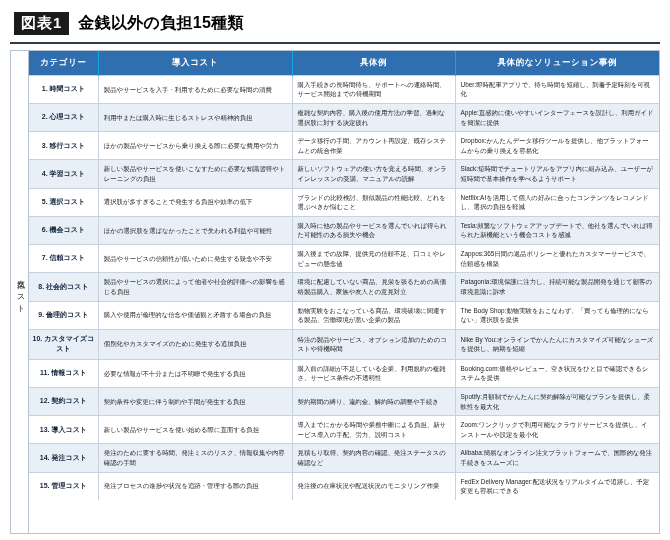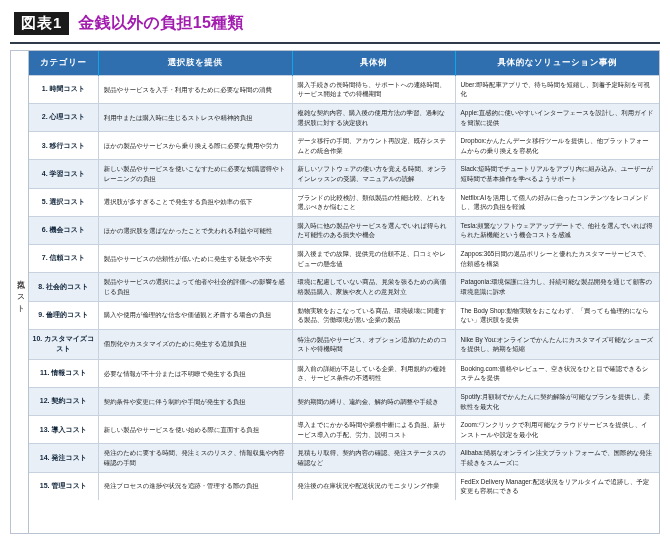--- a/index.html
+++ b/index.html
@@ -35,21 +35,21 @@
     font-size: 15px;
     font-weight: bold;
     letter-spacing: 1px;
     padding: 3px 7px 4px 7px;
     line-height: 1.05;
     white-space: nowrap;
   }
   .header-title {
     font-size: 16px;
     font-weight: bold;
-    color: #a21caf;
+    color: #000000;
     letter-spacing: 0.3px;
     white-space: nowrap;
   }
   .rule {
     height: 2px;
     background: #2f3b4a;
     margin: 0 0 6px 0;
   }
   
   .table-wrap {
@@ -137,21 +137,21 @@
       <table>
         <colgroup>
           <col class="c-cat">
           <col class="c-cost">
           <col class="c-ex">
           <col class="c-sol">
         </colgroup>
         <thead>
           <tr>
             <th>カテゴリー</th>
-            <th>選択肢を提供</th>
+            <th>導入コスト</th>
             <th>具体例</th>
             <th>具体的なソリューション事例</th>
           </tr>
         </thead>
         <tbody id="table-body">
             <tr class="row-a">
               <td class="cat">1. 時間コスト</td>
               <td>製品やサービスを入手・利用するために必要な時間の消費</td>
               <td>購入手続きの長時間待ち、サポートへの連絡時間、サービス開始までの待機期間</td>
               <td>Uber:即時配車アプリで、待ち時間を短縮し、到着予定時刻を可視化</td>

